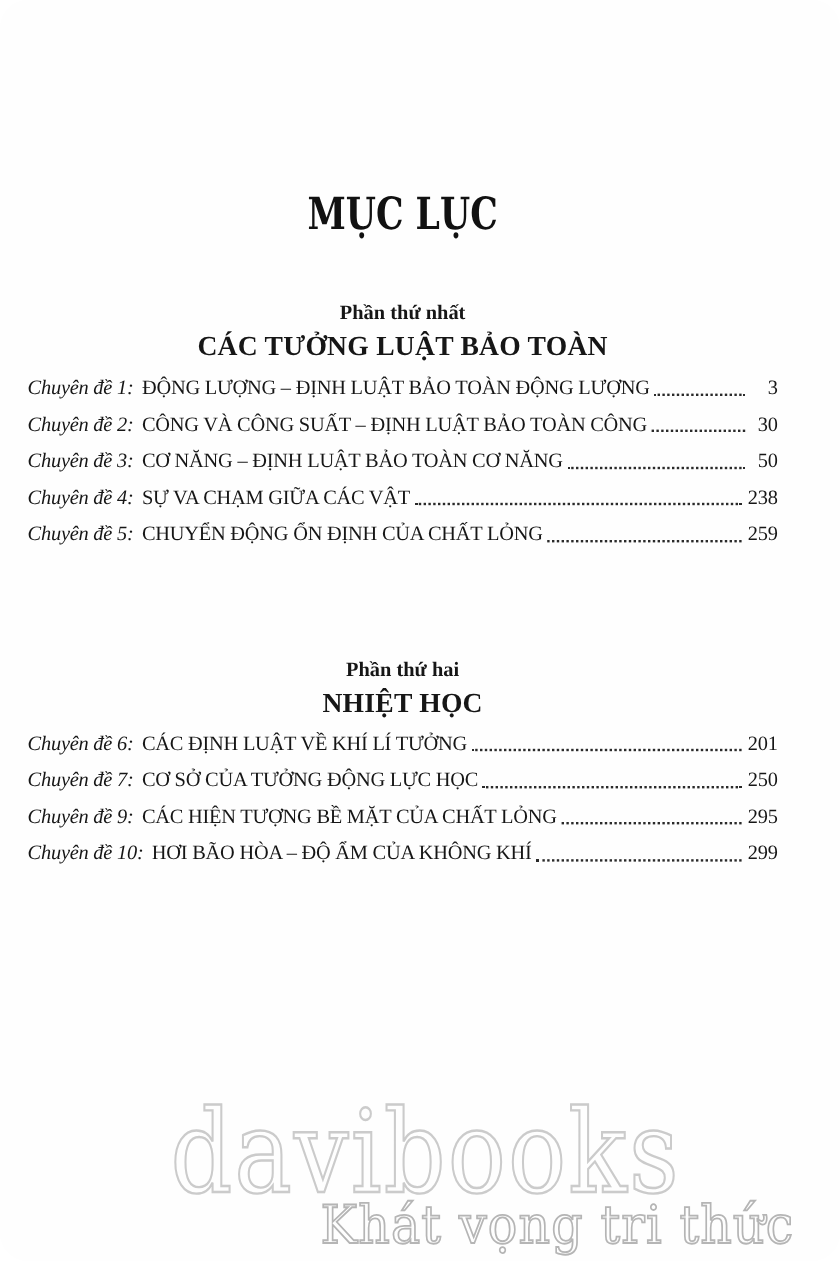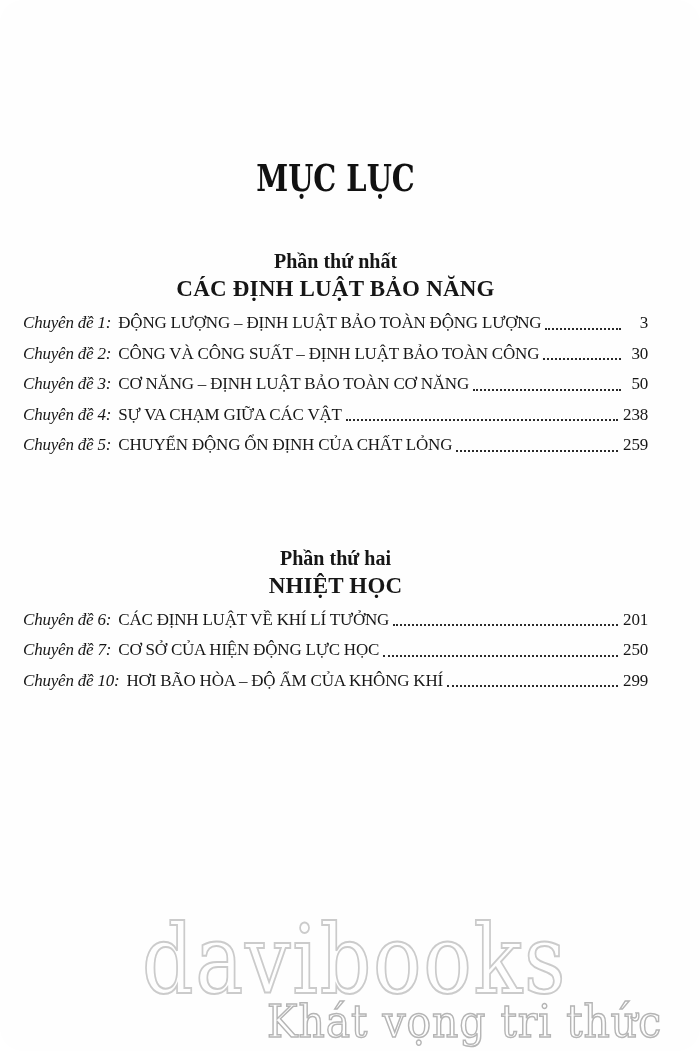--- a/index.html
+++ b/index.html
@@ -32,21 +32,21 @@
     line-height: 40px;
     transform: scaleX(0.78);
     letter-spacing: 0px;
     color: #111;
   }
   .section-1 { margin-top: 50px; }
   .section-2 { margin-top: 84px; }
   .part-label {
     text-align: center;
     font-weight: 700;
-    font-size: 20px;
+    font-size: 17px;
     line-height: 26px;
   }
   .part-title {
     text-align: center;
     font-weight: 700;
     font-size: 23px;
     line-height: 28px;
     margin-top: 1px;
     letter-spacing: 0.2px;
   }
@@ -112,21 +112,21 @@
 </head>
 <body>
 
 <div class="page">
   <div class="content">
 
     <div class="doc-title">MỤC LỤC</div>
 
     <div class="section-1">
       <div class="part-label">Phần thứ nhất</div>
-      <div class="part-title">CÁC ĐỊNH LUẬT BẢO NĂNG</div>
+      <div class="part-title">CÁC TƯỞNG LUẬT BẢO TOÀN</div>
       <div class="toc">
         <div class="toc-row">
           <span class="entry-label">Chuyên đề 1:</span>
             <span class="entry-title">ĐỘNG LƯỢNG – ĐỊNH LUẬT BẢO TOÀN ĐỘNG LƯỢNG</span>
             <span class="leader"></span>
             <span class="entry-page">3</span>
         </div>
         <div class="toc-row">
           <span class="entry-label">Chuyên đề 2:</span>
             <span class="entry-title">CÔNG VÀ CÔNG SUẤT – ĐỊNH LUẬT BẢO TOÀN CÔNG</span>
@@ -159,23 +159,29 @@
       <div class="part-title">NHIỆT HỌC</div>
       <div class="toc">
         <div class="toc-row">
           <span class="entry-label">Chuyên đề 6:</span>
             <span class="entry-title">CÁC ĐỊNH LUẬT VỀ KHÍ LÍ TƯỞNG</span>
             <span class="leader"></span>
             <span class="entry-page">201</span>
         </div>
         <div class="toc-row">
           <span class="entry-label">Chuyên đề 7:</span>
-            <span class="entry-title">CƠ SỞ CỦA HIỆN ĐỘNG LỰC HỌC</span>
+            <span class="entry-title">CƠ SỞ CỦA TƯỞNG ĐỘNG LỰC HỌC</span>
             <span class="leader"></span>
             <span class="entry-page">250</span>
+        </div>
+        <div class="toc-row">
+          <span class="entry-label">Chuyên đề 9:</span>
+            <span class="entry-title">CÁC HIỆN TƯỢNG BỀ MẶT CỦA CHẤT LỎNG</span>
+            <span class="leader"></span>
+            <span class="entry-page">295</span>
         </div>
         <div class="toc-row">
           <span class="entry-label">Chuyên đề 10:</span>
             <span class="entry-title">HƠI BÃO HÒA – ĐỘ ẨM CỦA KHÔNG KHÍ</span>
             <span class="leader"></span>
             <span class="entry-page">299</span>
         </div>
       </div>
     </div>
 

